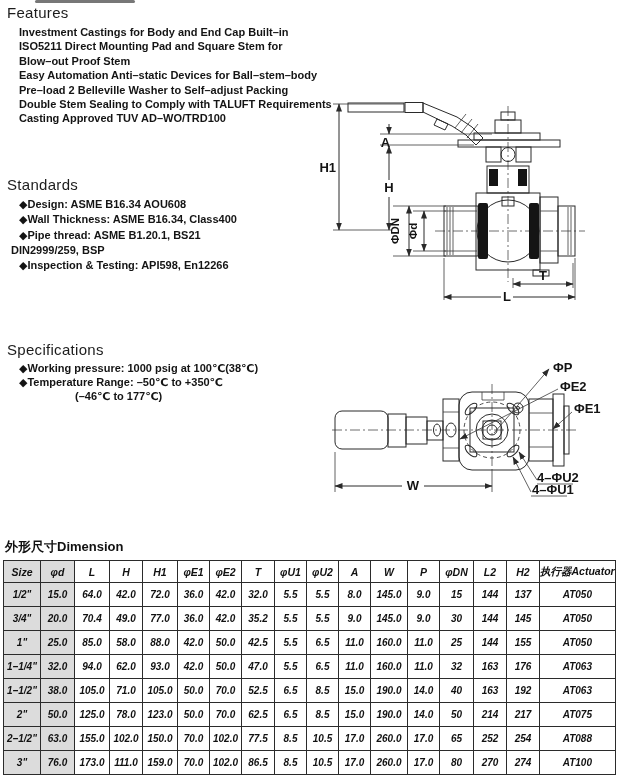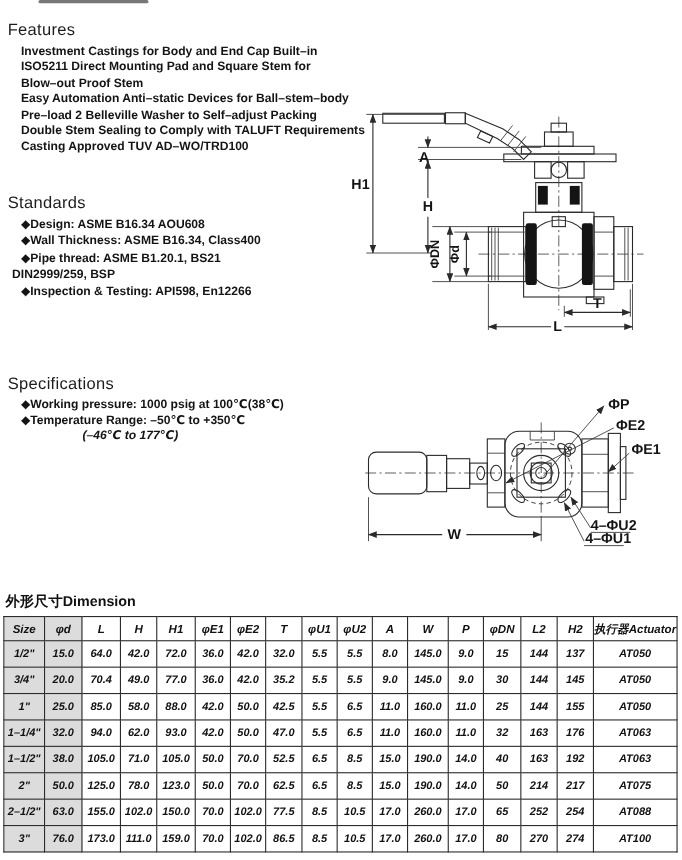--- a/index.html
+++ b/index.html
@@ -4,27 +4,27 @@
 <style>
   html,body{margin:0;padding:0;background:#888;}
   .page{
     position:relative;width:620px;height:782px;background:#ffffff;
     color:#161616;font-family:"Liberation Sans","DejaVu Sans",sans-serif;
     overflow:hidden;margin:0 auto;
   }
   .sec{position:absolute;}
   .sec-title{font-size:15px;font-weight:400;letter-spacing:.3px;margin:0 0 4px 0;color:#1c1c1c;}
   .txt{font-size:11px;font-weight:700;line-height:14.4px;color:#141414;white-space:nowrap;padding-left:12px;}
-  #features{left:7px;top:4px;margin-top:15px;}
+  #features{left:7px;top:4px;}
   #standards{left:7px;top:176px;}
   #standards .txt{line-height:15.3px;}
   #specs{left:7px;top:341px;}
   #specs .txt{line-height:13.8px;}
   .indent1{padding-left:4px;}
-  .indent2{padding-left:68px;font-style:italic;}
+  .indent2{padding-left:68px;}
   #dim-title{position:absolute;left:5px;top:538px;font-size:13px;font-weight:700;color:#111;}
   #scan-artifact{position:absolute;left:35px;top:0;width:100px;height:3px;background:#4a4a4a;opacity:.75;border-radius:2px;}
 
   table#dims{
     position:absolute;left:3px;top:560px;border-collapse:collapse;table-layout:fixed;
     font-size:10px;font-weight:700;text-align:center;color:#111;font-style:italic;
   }
   #dims th,#dims td{border:1px solid #2b2b2b;padding:0;white-space:nowrap;overflow:visible;}
   #dims th{height:21px;font-size:10.5px;}
   #dims td{height:23px;}

